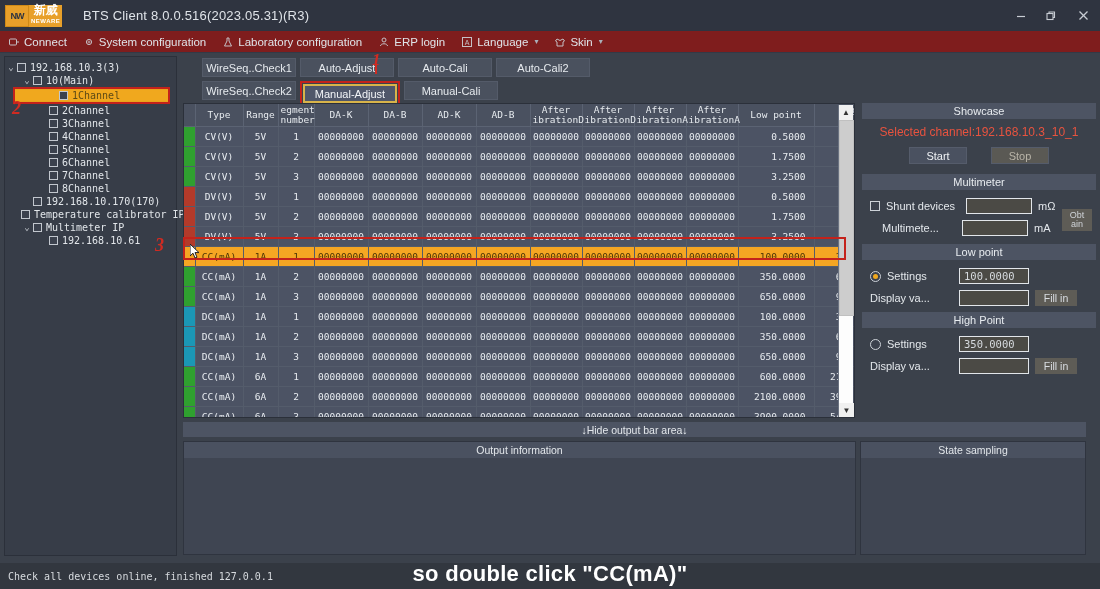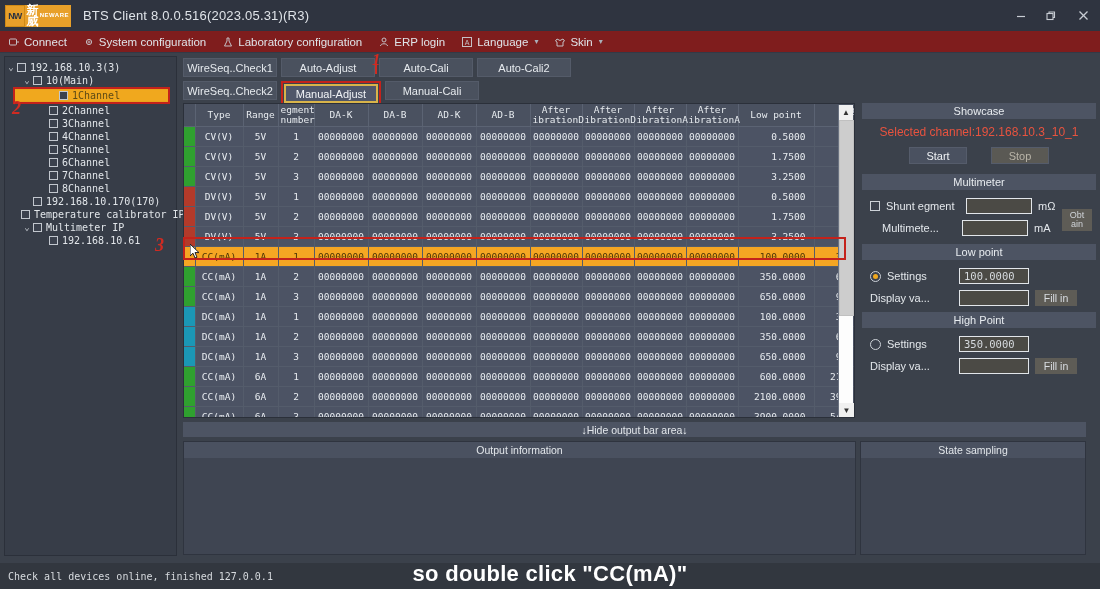--- a/index.html
+++ b/index.html
@@ -21,21 +21,21 @@
     background: #2f3440;
   }
   .logo-mark {
     width: 24px; height: 22px; background: #e8a02a; border: 1px solid #cf8a16;
     color: #2f3440; font-size: 9px; font-weight: bold; display:flex;
     align-items:center; justify-content:center; letter-spacing:-1px;
     font-family: "Liberation Sans", sans-serif;
   }
   .logo-cn {
     height: 22px; background: #e8a02a; color: #fff; font-size: 13px; font-weight: bold;
-    display:flex; flex-direction: row; align-items:center; justify-content:center;
+    display:flex; flex-direction: column; align-items:center; justify-content:center;
     padding: 0 2px; line-height: 11px;
   }
   .logo-cn i { font-style: normal; font-size: 12px; }
   .logo-cn b { font-size: 6px; color:#fff; letter-spacing: .5px; font-weight:bold;}
   .title-text {
     margin-left: 12px; color: #dfe3e8; font-size: 13px; letter-spacing: .2px;
   }
   .win-btns { position: absolute; right: 0; top: 0; height: 31px; display: flex; }
   .win-btn {
     width: 30px; height: 31px; display: flex; align-items: center; justify-content: center;
@@ -76,21 +76,21 @@
   .tnode.sel { background: #f0a81e; border-top:1px solid #e9a41c; border-bottom:1px solid #e9a41c; }
   .tnode.sel .lbl { color: #5d4a16; }
   .ind1 { padding-left: 16px; } .ind2 { padding-left: 32px; }
 
   .sel-wrap {
     border: 2px solid #c4221b; margin: 0 6px 0 8px; padding: 0;
   }
 
   
   .tabs { position: absolute; left: 183px; top: 58px; width: 672px; }
-  .tabrow { display: flex; gap: 4px; margin-bottom: 4px; }
+  .tabrow { display: flex; gap: 4px; margin-bottom: 4px; margin-left: 19px; }
   .tabbtn {
     width: 94px; height: 19px; background: #4a515e; color: #e6eaee; font-size: 11px;
     display: flex; align-items: center; justify-content: center; border: 1px solid #545b69;
   }
   .tabbtn.active-hl {
     background: #50576a; border: 2px solid #d8b44a; color: #f2f4f7;
   }
   .hl-red { border: 2px solid #c4221b; padding: 1px; display:inline-block; }
 
   
@@ -713,21 +713,21 @@
     <div class="sec-hdr">Showcase</div>
     <div class="sel-chan">Selected channel:192.168.10.3_10_1</div>
     <div class="btnrow">
       <div class="pbtn">Start</div>
       <div class="pbtn dim">Stop</div>
     </div>
     <div class="sec-hdr">Multimeter</div>
     <div style="position:relative">
       <div class="frow">
         <span class="chk"></span>
-        <span class="lab" style="width:74px">Shunt egment</span>
+        <span class="lab" style="width:74px">Shunt devices</span>
         <span class="inp"></span>
         <span class="unit">mΩ</span>
       </div>
       <div class="frow">
         <span class="lab" style="width:86px;padding-left:12px">Multimete...</span>
         <span class="inp"></span>
         <span class="unit">mA</span>
       </div>
       <div class="obtain" style="position:absolute;right:4px;top:14px">
         <span>Obt</span>

